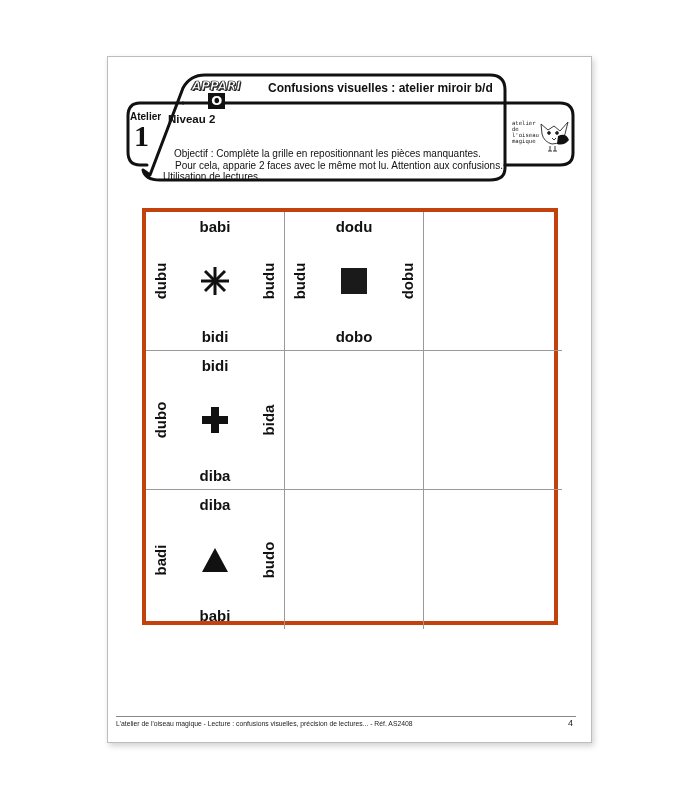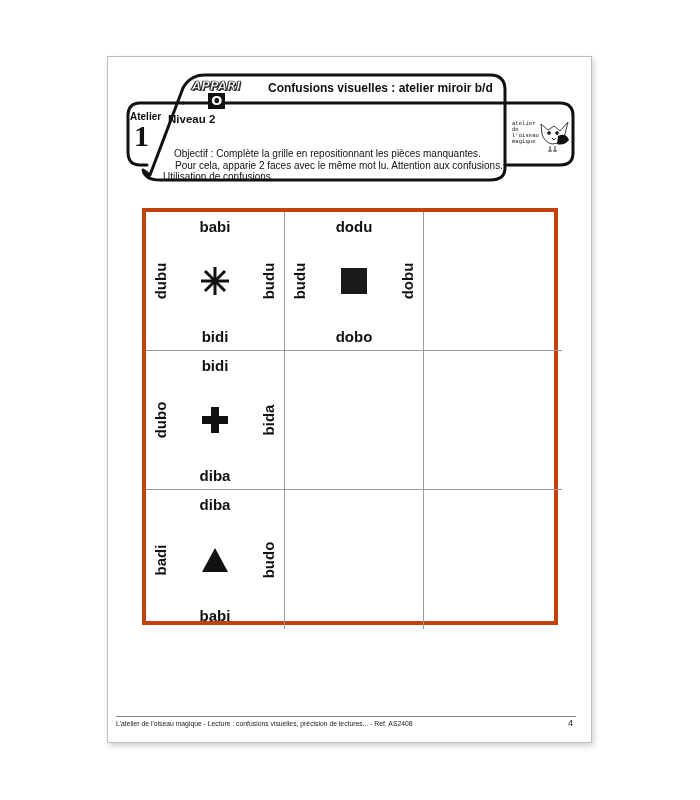--- a/index.html
+++ b/index.html
@@ -159,21 +159,21 @@
 <div class="abs title">Confusions visuelles : atelier miroir b/d</div>
 
 <div class="abs atelier-label">Atelier</div>
 <div class="abs atelier-num">1</div>
 
 <div class="abs level">Niveau 2</div>
 
 <div class="abs objective">
   <div style="padding-left:11px">Objectif : Complète la grille en repositionnant les pièces manquantes.</div>
   <div style="padding-left:12px">Pour cela, apparie 2 faces avec le même mot lu. Attention aux confusions.</div>
-  <div>Utilisation de confusions.</div>
+  <div>Utilisation de lectures.</div>
 </div>
 
 <div class="abs logo">
   <div class="logo-text">
     <div>atelier</div>
     <div>de</div>
     <div>l'oiseau</div>
     <div>magique</div>
   </div>
   <svg style="position:absolute;left:26px;top:0" width="34" height="36" viewBox="0 0 34 36">

